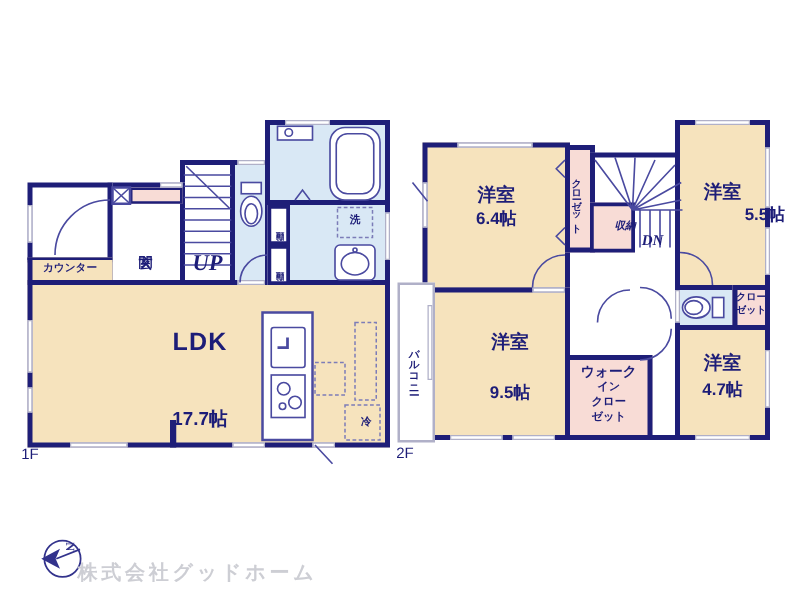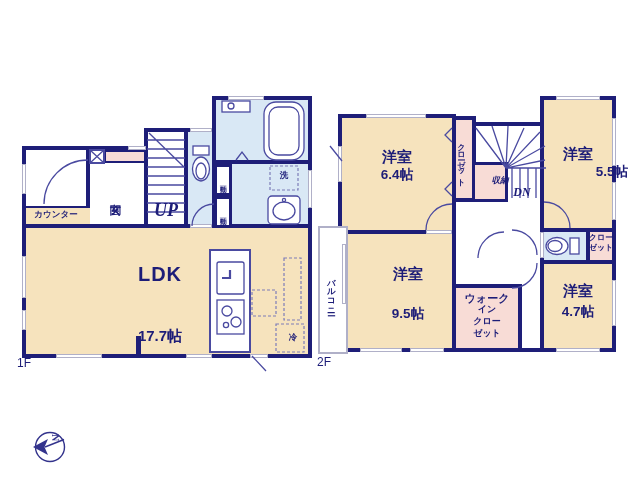--- a/index.html
+++ b/index.html
@@ -173,14 +173,15 @@
   <div class="lbl" style="left:452px;top:329px;width:70px;font-size:9px;font-weight:bold;">ゼット</div>
   <div class="lbl vert" style="left:327px;top:258px;height:68px;font-size:8.5px;letter-spacing:0;font-weight:bold;">バルコニー</div>
   <div class="lbl" style="left:317px;top:356px;width:26px;font-size:12px;text-align:left;">2F</div>
 
   <svg width="50" height="50" style="left:26px;top:424px;">
     <circle cx="24" cy="23" r="14.5" stroke="#33338c" stroke-width="1.4" fill="none"></circle>
     <path d="M7,23 L22,15 L18.5,23 L22,31 Z" fill="#33338c"></path>
     <path d="M19,23 L38,15.5" stroke="#33338c" stroke-width="1.4" fill="none"></path>
   </svg>
   <div class="compass-n" style="left:52px;top:432px;">N</div>
+  <div class="company" style="left:62px;top:448px;">株式会社グッドホーム</div>
 
 </div>
 
 </body></html>

